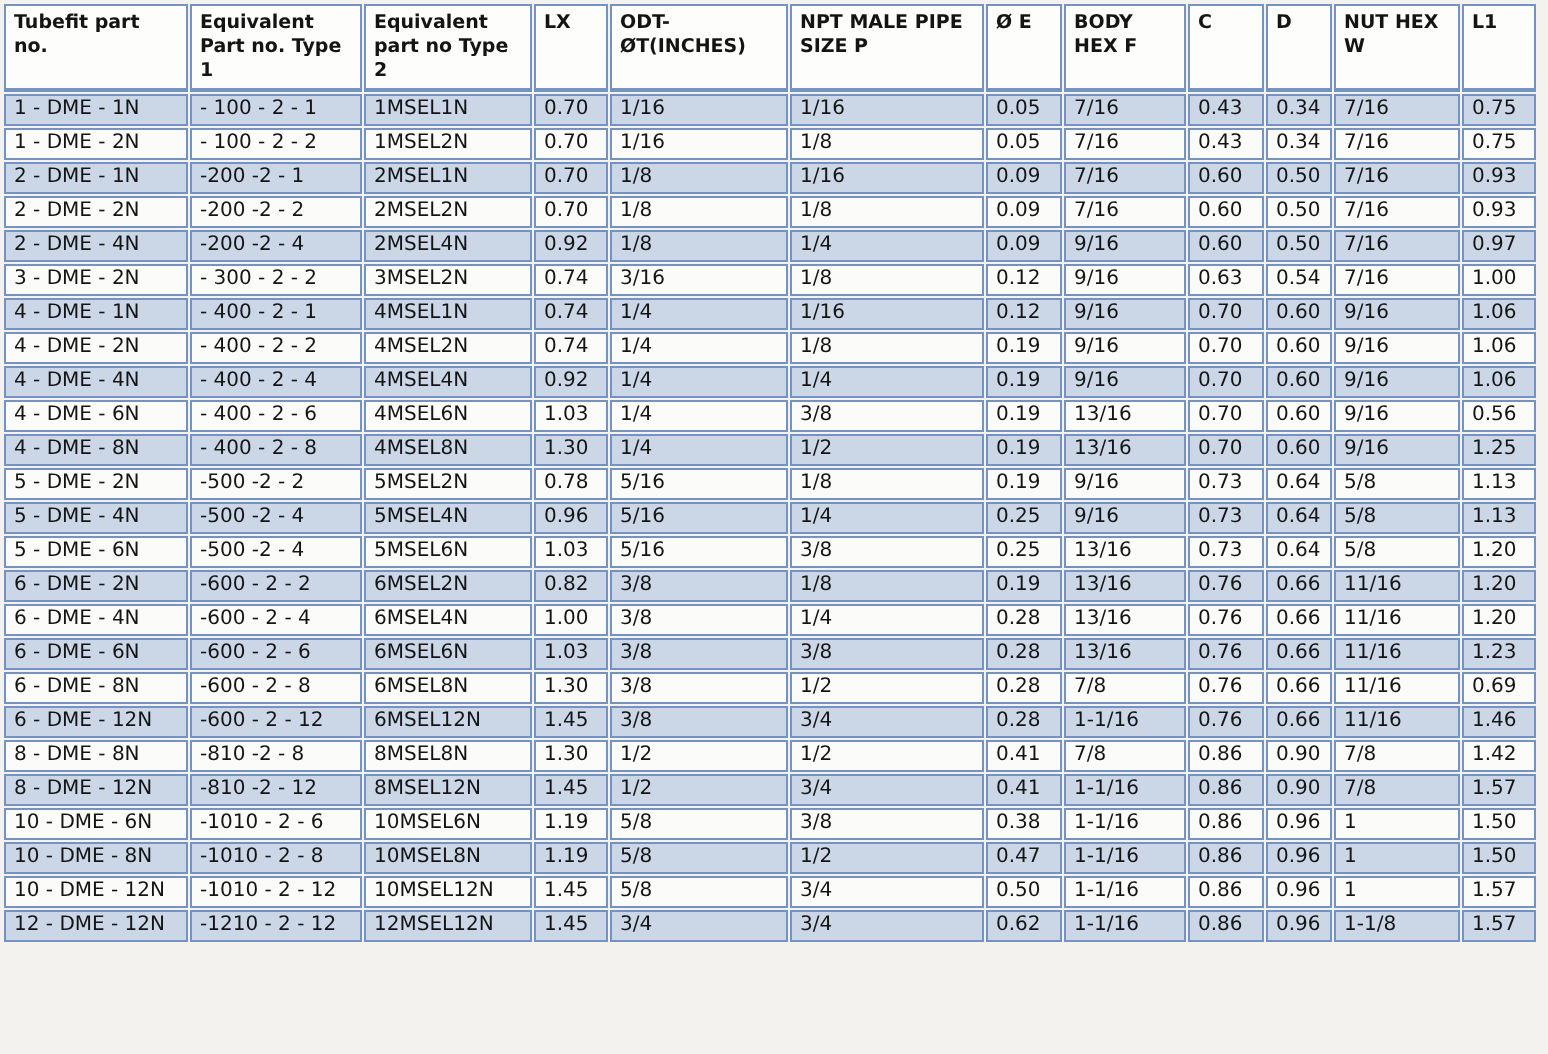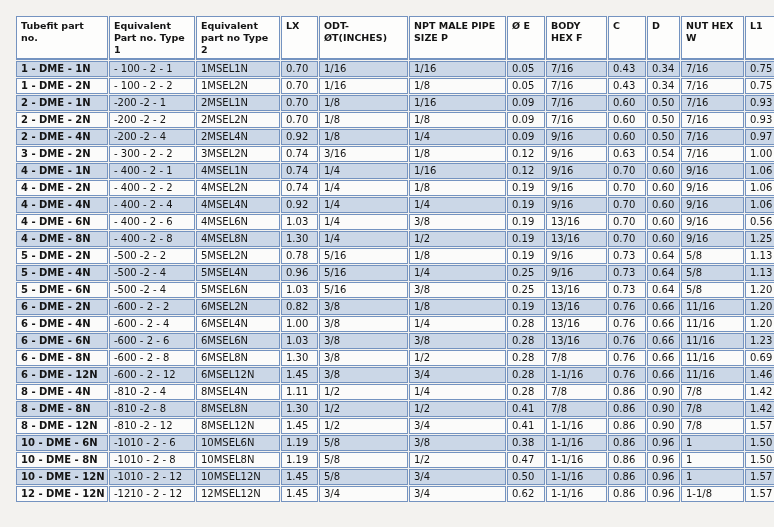--- a/index.html
+++ b/index.html
@@ -5,21 +5,21 @@
   html, body {
     margin: 0;
     padding: 0;
     background: #f3f2ef;
     font-family: "DejaVu Sans", "Liberation Sans", sans-serif;
   }
   .page {
     width: 774px;
     height: 527px;
     box-sizing: border-box;
-    padding: 15px;
+    padding: 1px;
     background: #f3f2ef;
     overflow: hidden;
   }
   table.spec {
     border-collapse: separate;
     border-spacing: 1px;
     table-layout: fixed;
     width: 768px;
     background: #f3f2ef;
   }
@@ -40,21 +40,21 @@
     font-size: 9.5px;
     line-height: 12px;
     padding: 3px 4px 2px 4px;
     border-bottom-width: 2px;
     vertical-align: top;
     white-space: normal;
     height: 27px;
   }
   table.spec tbody tr:nth-child(odd) td  { background: #cbd7e7; }
   table.spec tbody tr:nth-child(even) td { background: #fbfbfa; }
-  table.spec td:first-child { font-weight: bold; margin-top: 32px; }
+  table.spec td:first-child { font-weight: normal; margin-top: 32px; }
 </style>
 </head>
 <body>
 
 <div class="page">
   <table class="spec">
     <colgroup>
         <col style="width: 92px;">
         <col style="width: 86px;">
         <col style="width: 84px;">
@@ -345,34 +345,20 @@
           <td>3/8</td>
           <td>3/4</td>
           <td>0.28</td>
           <td>1-1/16</td>
           <td>0.76</td>
           <td>0.66</td>
           <td>11/16</td>
           <td>1.46</td>
         </tr>
         <tr>
-          <td>8 - DME - 4N</td>
-          <td>-810 -2 - 4</td>
-          <td>8MSEL4N</td>
-          <td>1.11</td>
-          <td>1/2</td>
-          <td>1/4</td>
-          <td>0.28</td>
-          <td>7/8</td>
-          <td>0.86</td>
-          <td>0.90</td>
-          <td>7/8</td>
-          <td>1.42</td>
-        </tr>
-        <tr>
           <td>8 - DME - 8N</td>
           <td>-810 -2 - 8</td>
           <td>8MSEL8N</td>
           <td>1.30</td>
           <td>1/2</td>
           <td>1/2</td>
           <td>0.41</td>
           <td>7/8</td>
           <td>0.86</td>
           <td>0.90</td>

